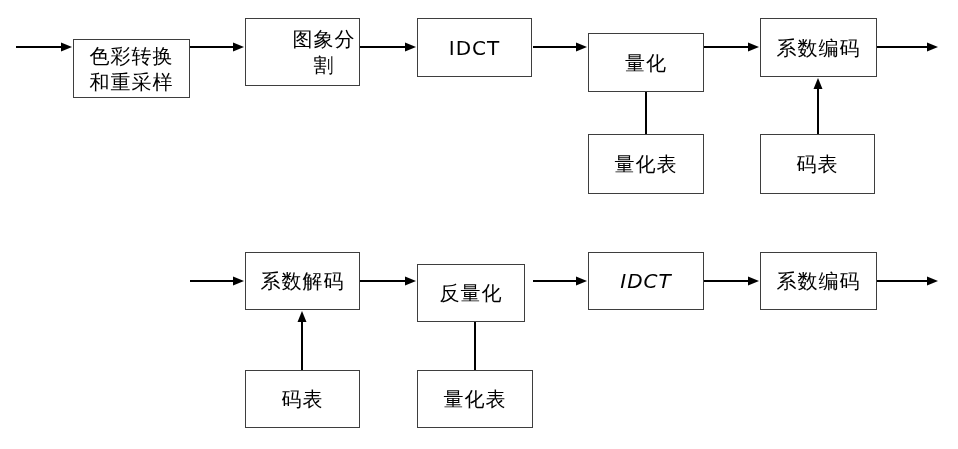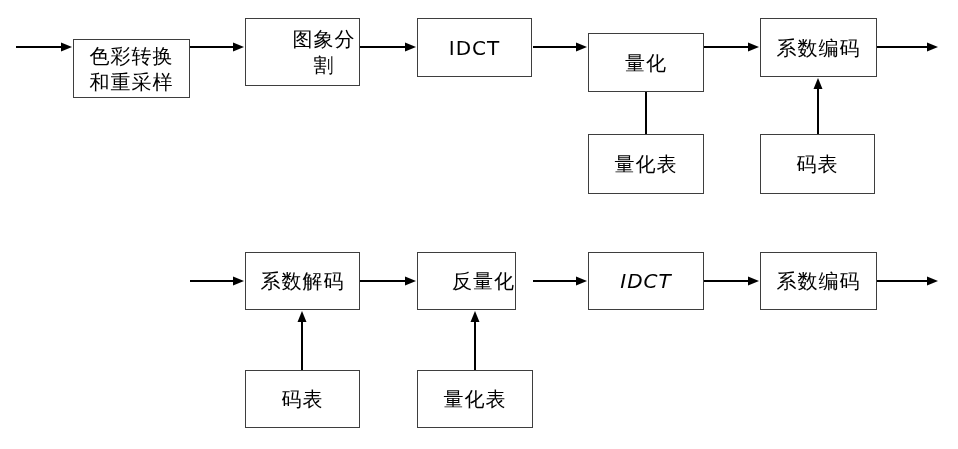--- a/index.html
+++ b/index.html
@@ -134,21 +134,21 @@
   <div class="box" style="left:588px; top:134px; width:116px; height:60px;">
     <span>量化表</span>
   </div>
   <div class="box" style="left:760px; top:134px; width:115px; height:60px;">
     <span>码表</span>
   </div>
 
   <div class="box" style="left:245px; top:252px; width:115px; height:58px;">
     <span>系数解码</span>
   </div>
-  <div class="box" style="left:417px; top:252px; width:99px; height:58px;justify-content:flex-end;">
+  <div class="box" style="left:417px; top:264px; width:108px; height:58px;">
     <span>反量化</span>
   </div>
   <div class="box" style="left:588px; top:252px; width:116px; height:58px;font-style:italic;">
     <span>IDCT</span>
   </div>
   <div class="box" style="left:760px; top:252px; width:117px; height:58px;">
     <span>系数编码</span>
   </div>
 
   <div class="box" style="left:245px; top:370px; width:115px; height:58px;">

